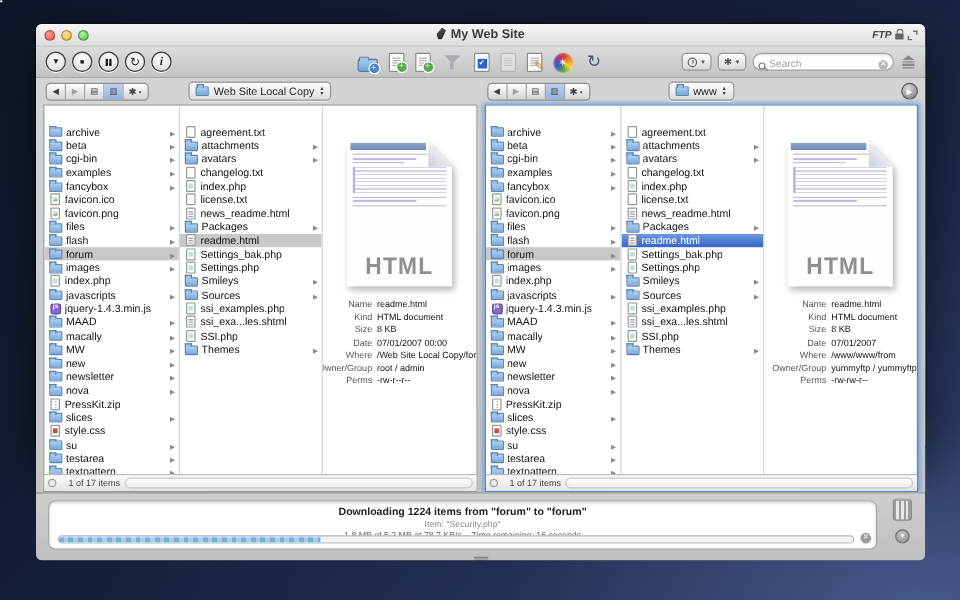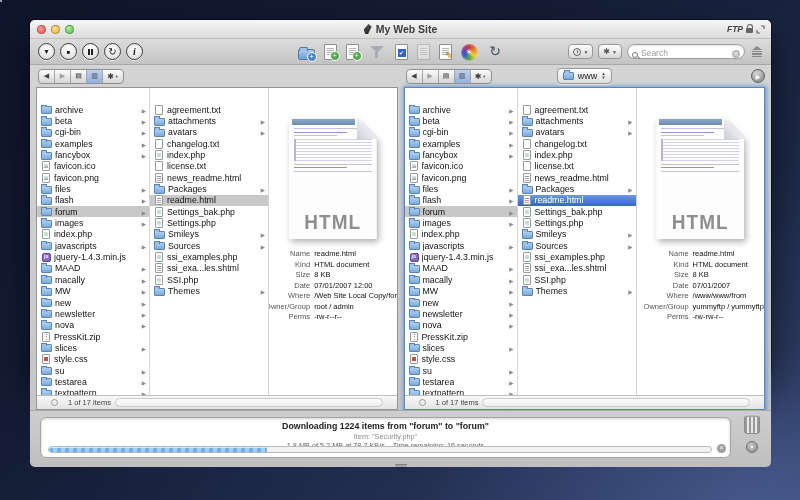--- a/index.html
+++ b/index.html
@@ -151,21 +151,21 @@
   .dline.link { background:#9a8fd0; margin-right:30px; }
   .dline.short { margin-right:40px; }
   .dblock { height:22px; margin:3px 5px 0; background:repeating-linear-gradient(#d4d2e6 0 1px, transparent 1px 3px); border-left:2px solid #b9b2dd; }
   .dbig { position:absolute; bottom:5px; left:0; right:0; text-align:center; font-size:19px; font-weight:bold;
     color:#8f8f8f; letter-spacing:1px; transform:scaleY(1.05); }
   .meta { margin-top:10px; display:grid; grid-template-columns:52px auto; column-gap:4px; font-size:7.5px; line-height:10.5px; }
   .meta .meta-label { text-align:right; color:#555; }
   .meta .meta-value { color:#111; white-space:nowrap; }
 
   .statusbar { height:14px; flex:none; border-top:1px solid #bdbdbd; background:linear-gradient(#fafafa,#e3e3e3);
-    display:flex; align-items:center; font-size:7.5px; color:#444; padding:0 14px; gap:4px; }
+    display:flex; align-items:center; font-size:7.5px; color:#444; padding:0 3px; gap:4px; }
   .sb-ic { width:7px; height:7px; border:1px solid #9a9a9a; border-radius:50%; flex:none; background:#eee; }
   .sb-count { flex:none; margin-left:6px; }
   .hscroll { flex:1; height:9px; border:1px solid #c8c8c8; border-radius:5px; background:linear-gradient(#fdfdfd,#ededed); }
 
   
   .drawer { height:57px; position:relative; background:linear-gradient(#cecece,#bfbfbf);
     border-top:1px solid #a9a9a9; border-radius:0 0 5px 5px; }
   .tbox { position:absolute; left:10px; right:40px; top:6px; height:41px; background:#fff;
     border:1px solid #a5a5a5; border-radius:6px; box-shadow:inset 0 1px 3px rgba(0,0,0,.18); text-align:center; }
   .tline1 { font-size:8.8px; font-weight:bold; color:#222; margin-top:3px; }
@@ -273,20 +273,28 @@
 
     <div class="pane">
       <div class="pane-header">
         <div class="seg">
           <span class="s">◀</span>
           <span class="s dim">▶</span>
           <span class="s">▤</span>
           <span class="s active">▥</span>
           <span class="s gear-s">✱<span class="mini-caret">▼</span></span>
         </div>
+        <div class="popup">
+          <span class="mini-folder"></span>
+          <span>Web Site Local Copy</span>
+          <span class="updown">
+              <span>▲</span>
+              <span>▼</span>
+            </span>
+        </div>
       </div>
       <div class="browser">
         <div class="cols">
           <div class="col col-folders">
               <div class="row">
                 <span class="fic fic-folder"></span>
                 <span class="rname">archive</span>
                 <span class="chev"></span>
               </div>
               <div class="row">
@@ -507,21 +515,21 @@
                 </div>
               </div>
               <div class="meta">
                   <span class="meta-label">Name</span>
                   <span class="meta-value">readme.html</span>
                   <span class="meta-label">Kind</span>
                   <span class="meta-value">HTML document</span>
                   <span class="meta-label">Size</span>
                   <span class="meta-value">8 KB</span>
                   <span class="meta-label">Date</span>
-                  <span class="meta-value">07/01/2007 12:00</span>
+                  <span class="meta-value">07/01/2007 00:00</span>
                   <span class="meta-label">Where</span>
                   <span class="meta-value">/Web Site Local Copy/forum</span>
                   <span class="meta-label">Owner/Group</span>
                   <span class="meta-value">root / admin</span>
                   <span class="meta-label">Perms</span>
                   <span class="meta-value">-rw-r--r--</span>
                 </div>
             </div>
           </div>
         </div>

